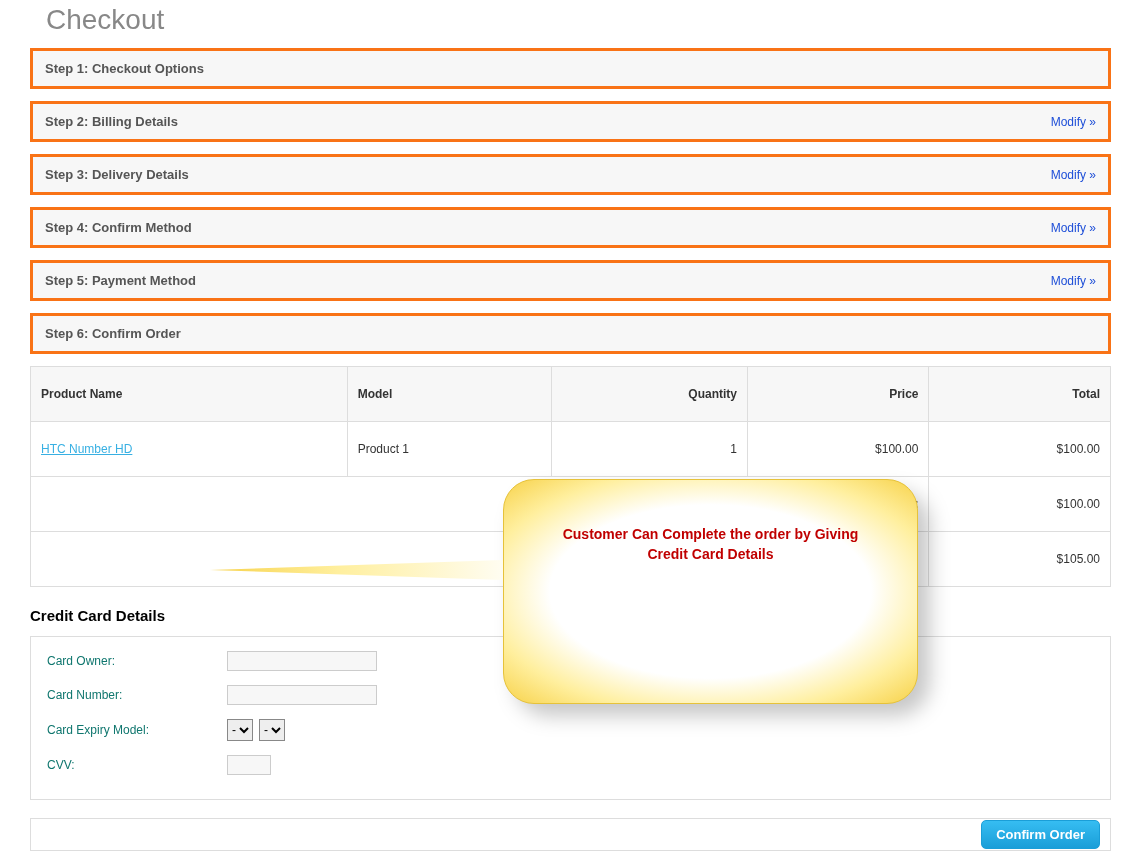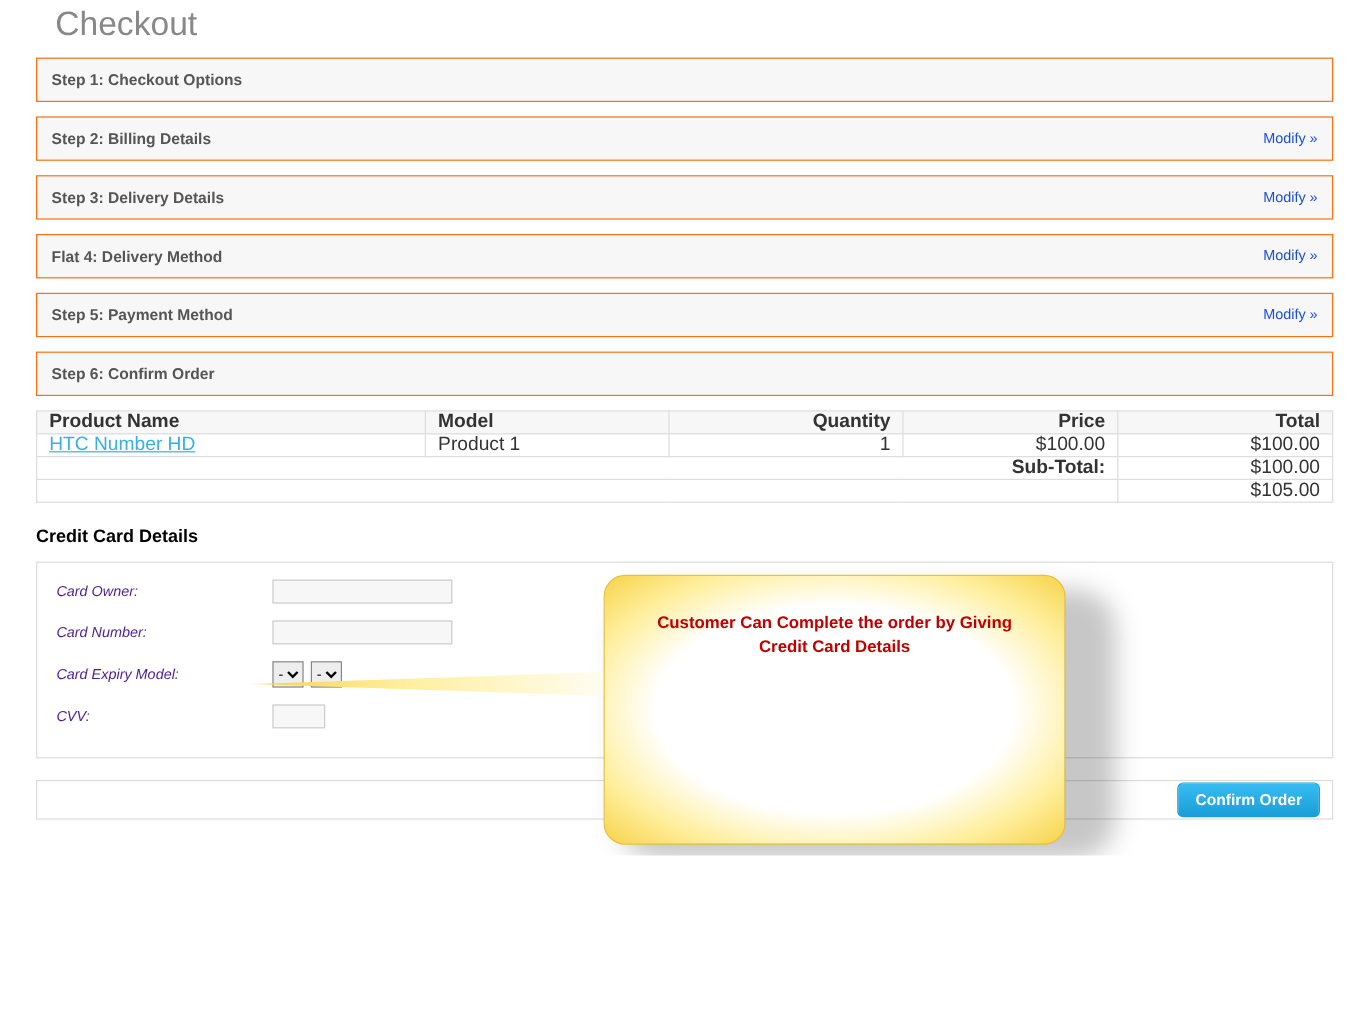--- a/index.html
+++ b/index.html
@@ -16,27 +16,27 @@
   .page {
     padding: 0 30px 30px 30px;
   }
   h1.page-title {
     font-size: 28px;
     font-weight: normal;
     color: #888;
     margin: 4px 0 12px 16px;
   }
   .step-panel {
-    border: 1px solid #f97316;
+    border: 3px solid #f97316;
     background: #f7f7f7;
     padding: 10px 12px;
     margin-bottom: 12px;
     display: flex;
     justify-content: space-between;
-    align-items: flex-start;
+    align-items: flex-end;
   }
   .step-title {
     font-size: 13px;
     font-weight: bold;
     color: #555;
   }
   .modify-link {
     color: #1d4ed8;
     font-size: 12px;
     cursor: pointer;
@@ -44,22 +44,22 @@
 
   table.order-table {
     width: 100%;
     border-collapse: collapse;
     margin-top: 2px;
     margin-bottom: 20px;
   }
   table.order-table th,
   table.order-table td {
     border: 1px solid #ddd;
-    padding: 0 10px;
-    font-size: 16px;
+    padding: 20px 10px;
+    font-size: 12px;
   }
   table.order-table thead th {
     background: #f7f7f7;
     font-weight: bold;
     color: #333;
     text-align: left;
   }
   table.order-table .num { text-align: right; }
   table.order-table a.product-link {
     color: #38b0e3;
@@ -83,22 +83,21 @@
     margin-bottom: 18px;
   }
   .cc-row {
     display: flex;
     align-items: center;
     margin-bottom: 14px;
   }
   .cc-label {
     width: 180px;
     font-size: 12px;
-    color: #4c1d95;
-    font-style: italic;
+    color: #0f766e;
   }
   .cc-input {
     width: 150px;
     height: 20px;
     border: 1px solid #ccc;
     background: #f7f7f7;
     padding: 1px 4px;
     font-size: 12px;
   }
   .cc-input.small { width: 44px; }
@@ -140,28 +139,28 @@
     position: absolute;
     left: 20px; top: 20px;
     width: 415px; height: 225px;
     background: rgba(0,0,0,0.22);
     border-radius: 34px;
     filter: blur(10px);
   }
   .callout-body {
     position: absolute;
     left: 8px; top: 8px;
-    width: 385px; height: 225px;
-    border-radius: 18px;
+    width: 415px; height: 225px;
+    border-radius: 31px;
     background: radial-gradient(ellipse at center, #ffffff 0%, #ffffff 55%, #ffef9e 78%, #f7d24a 100%);
     border: 1px solid #e6c23a;
     display: flex;
     align-items: flex-start;
     justify-content: center;
-    padding-top: 28px;
+    padding-top: 44px;
     text-align: center;
   }
   .callout-tail-shape {
     position: absolute;
     left: -285px;
     top: 88px;
     width: 320px;
     height: 22px;
     background: linear-gradient(to right, #f7d24a 0%, #ffef9e 40%, #ffffff 100%);
     border-top: 1px solid #e6c23a;
@@ -188,21 +187,21 @@
   </div>
   <div class="step-panel">
     <span class="step-title">Step 2: Billing Details</span>
     <span class="modify-link">Modify »</span>
   </div>
   <div class="step-panel">
     <span class="step-title">Step 3: Delivery Details</span>
     <span class="modify-link">Modify »</span>
   </div>
   <div class="step-panel">
-    <span class="step-title">Flat 4: Delivery Method</span>
+    <span class="step-title">Step 4: Confirm Method</span>
     <span class="modify-link">Modify »</span>
   </div>
   <div class="step-panel">
     <span class="step-title">Step 5: Payment Method</span>
     <span class="modify-link">Modify »</span>
   </div>
   <div class="step-panel">
     <span class="step-title">Step 6: Confirm Order</span>
   </div>
 

